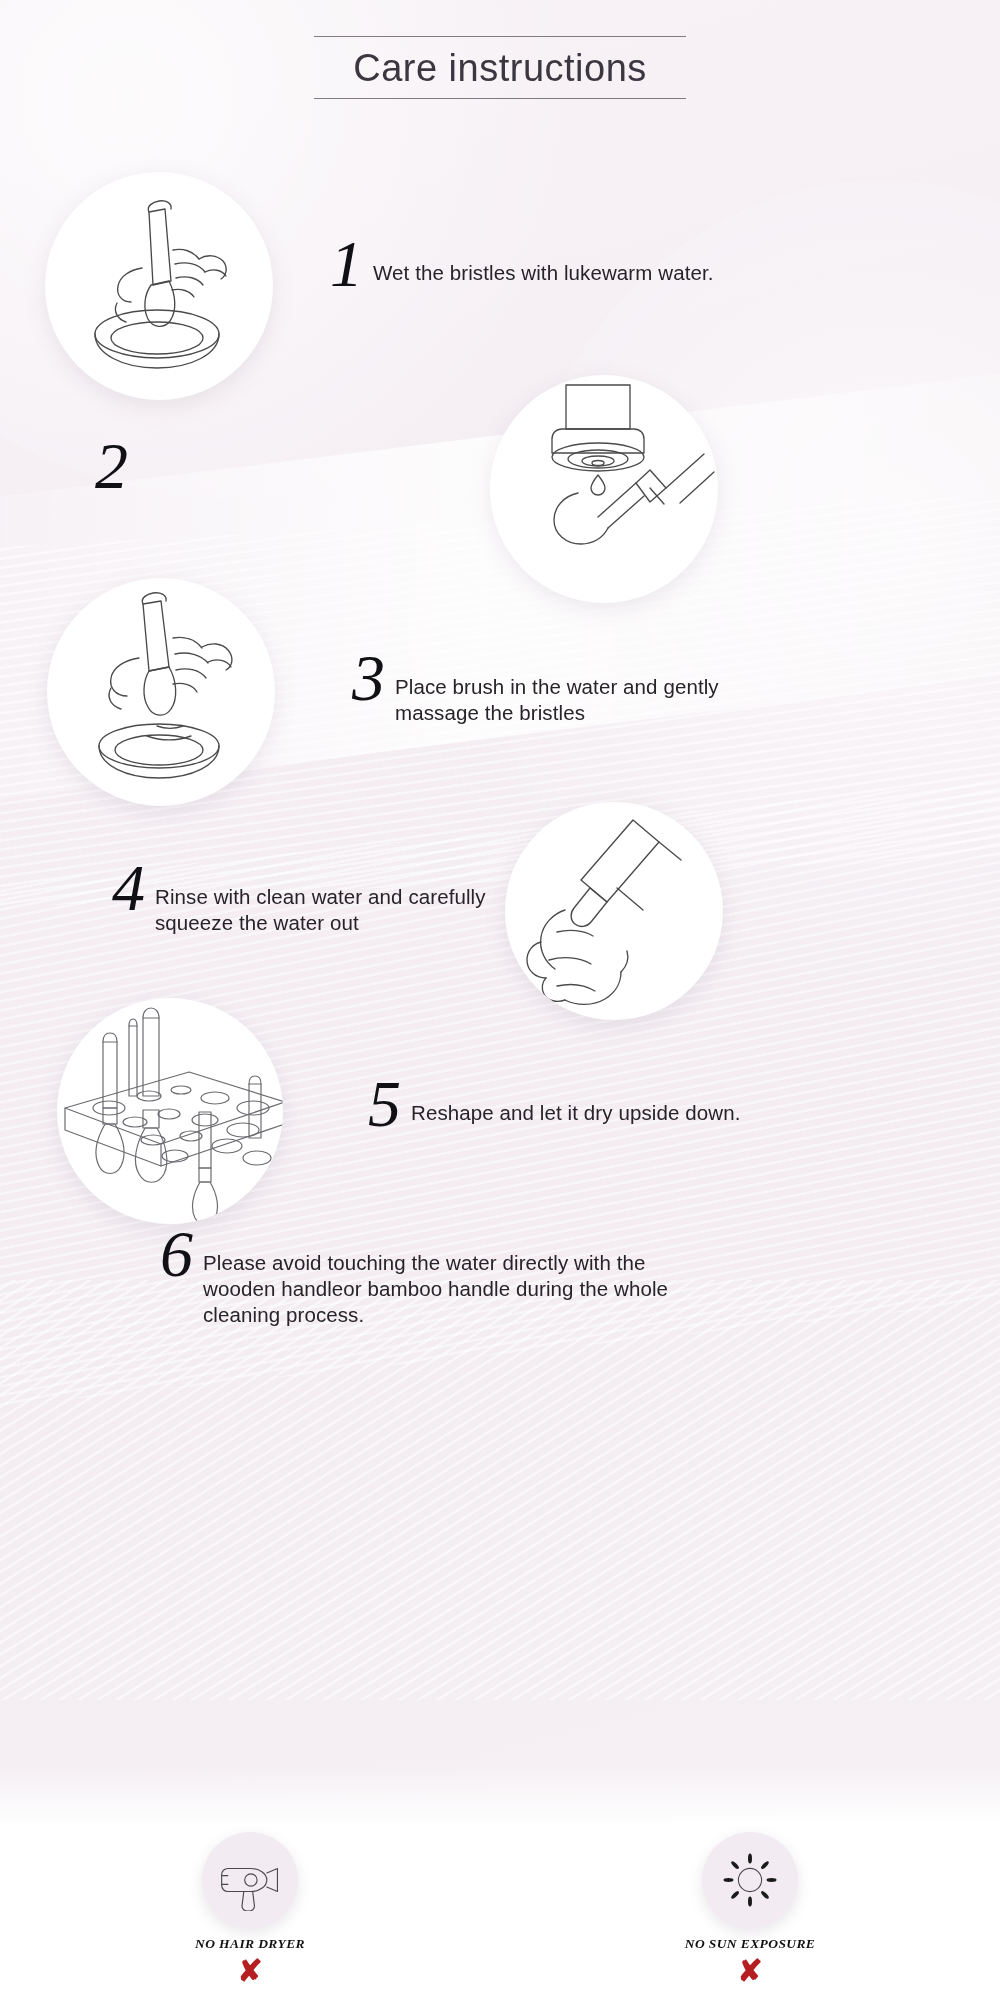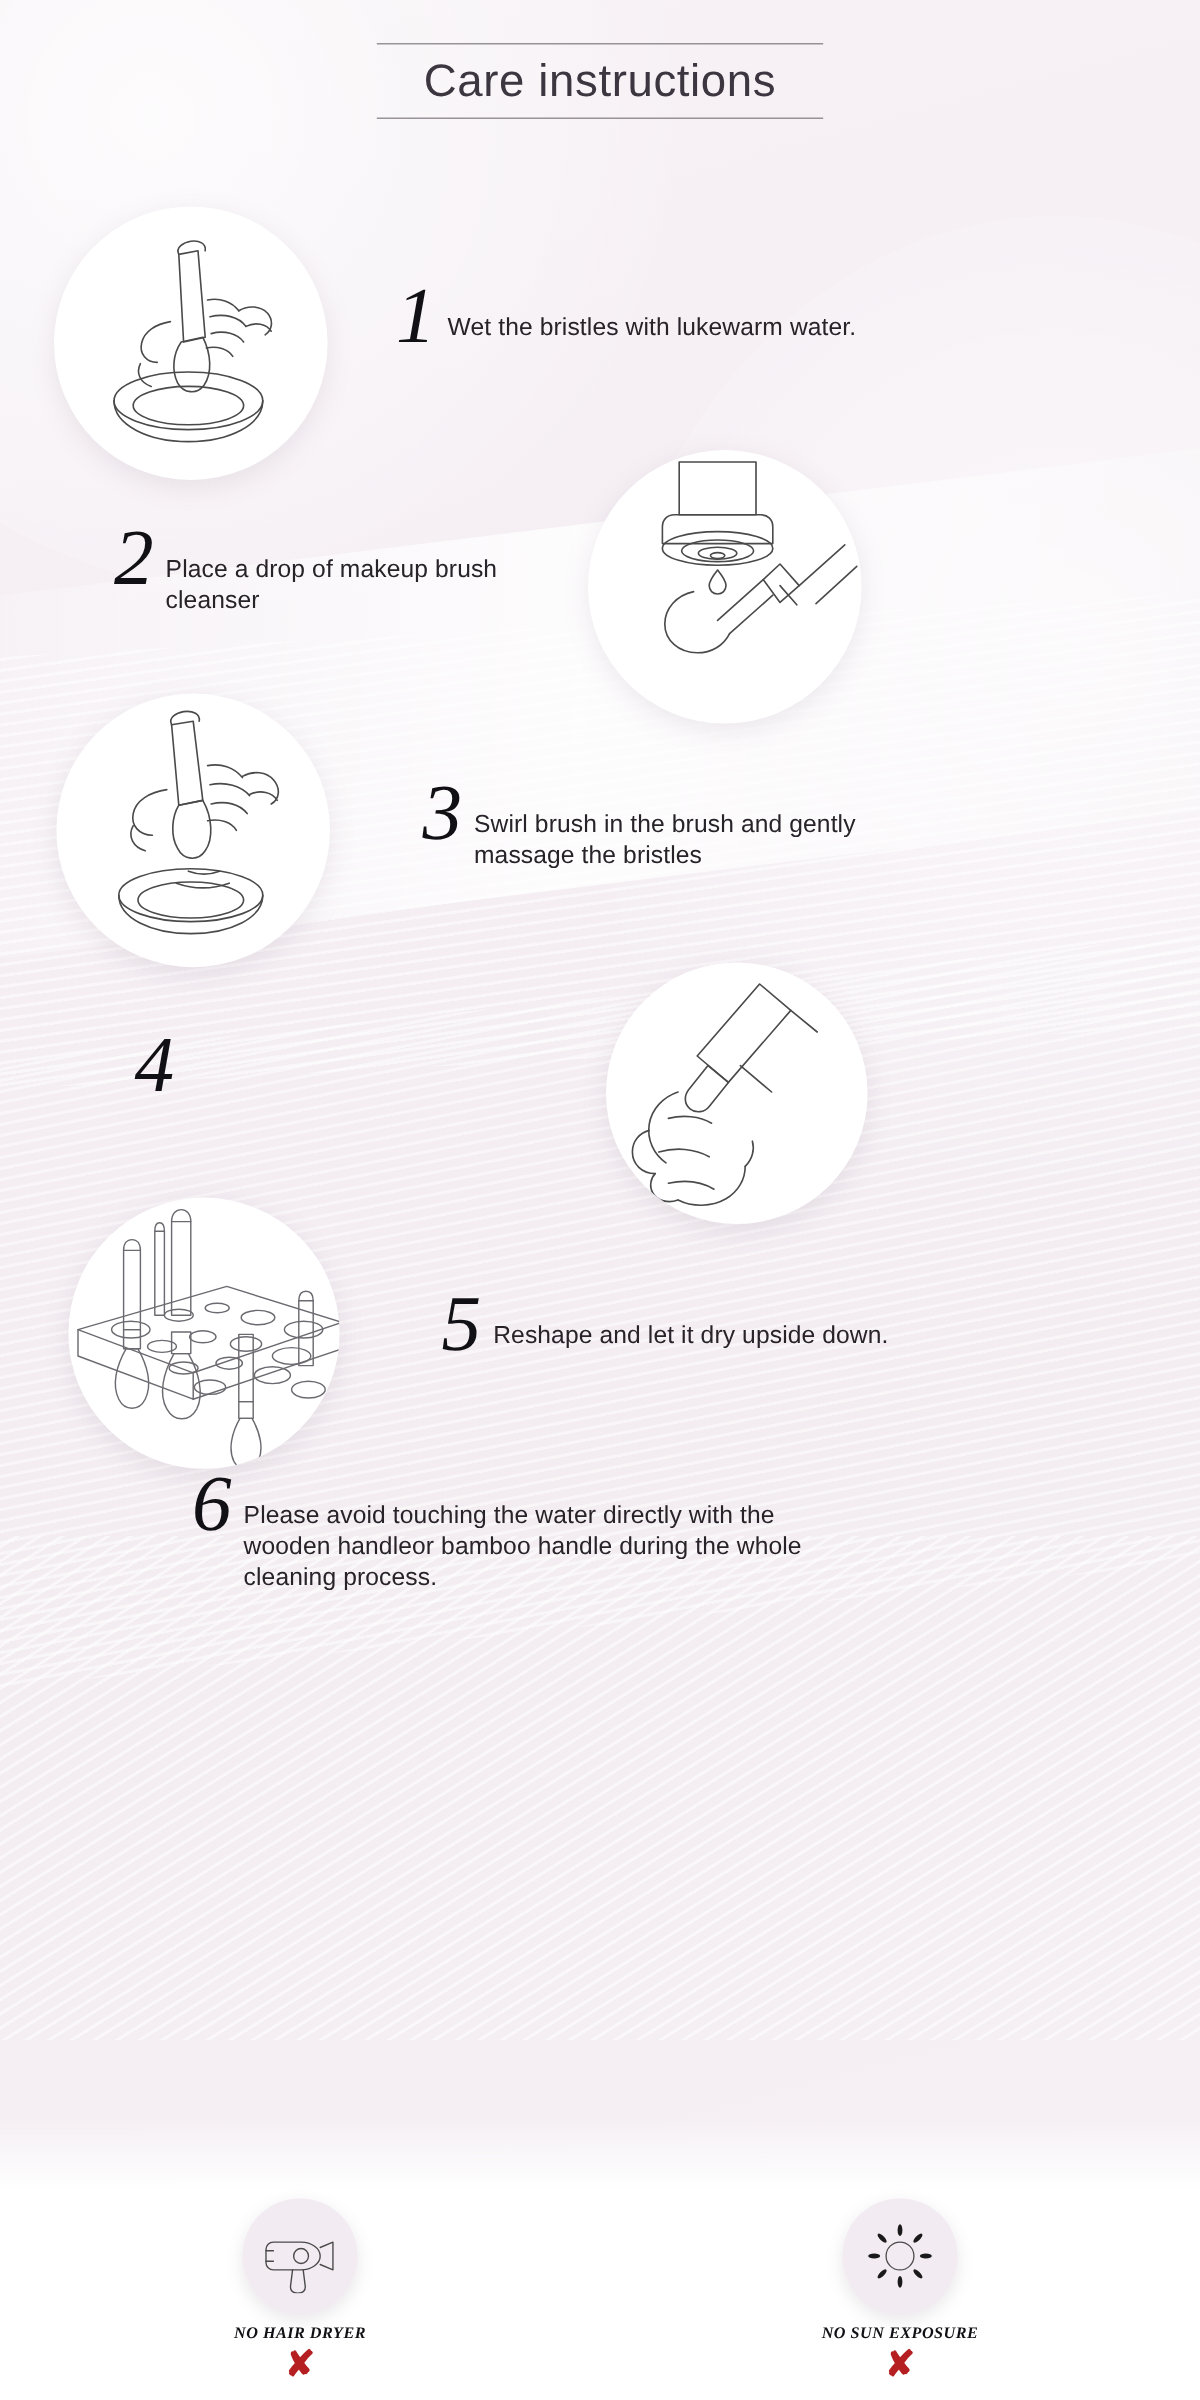--- a/index.html
+++ b/index.html
@@ -162,21 +162,20 @@
       <path d="M118 153l36-32"></path>
       <path d="M108 142l38-34"></path>
       <path d="M146 108l14-13 16 18-16 14z"></path>
       <path d="M160 113l14 16"></path>
       <path d="M176 113l38-34"></path>
       <path d="M190 128l34-31"></path>
     </svg>
   </div>
   <div class="step-text" style="left:95px;top:440px;width:400px;">
     <div class="num">2</div>
-    <div class="desc">Place a drop of makeup brush cleanser</div>
   </div>
 
   <div class="circle" style="left:47px;top:578px;width:228px;height:228px;">
     <svg viewBox="0 0 228 228" fill="none" stroke="#4a4a4a" stroke-width="1.35" stroke-linecap="round" stroke-linejoin="round">
       <ellipse cx="112" cy="168" rx="60" ry="22"></ellipse>
       <path d="M52 168c0 19 27 32 60 32s60-13 60-32"></path>
       <ellipse cx="112" cy="172" rx="44" ry="15"></ellipse>
       <path d="M110 148c8 3 18 3 26 0"></path>
       <path d="M100 158c14 5 30 5 44 0"></path>
       <path d="M96 26l18-3 8 66-20 4z"></path>
@@ -187,41 +186,42 @@
       <path d="M128 76c13-3 26 1 33 9"></path>
       <path d="M129 92c12-3 24 0 30 8"></path>
       <path d="M126 106c10-2 20 1 24 8"></path>
       <path d="M155 69c9-5 20-4 26 3 6 7 5 16-2 20"></path>
       <path d="M161 84c9-4 19-2 23 5"></path>
       <path d="M64 110c-5 9 0 18 10 21"></path>
     </svg>
   </div>
   <div class="step-text" style="left:352px;top:652px;width:400px;">
     <div class="num">3</div>
-    <div class="desc">Swirl brush in the brush and gently massage the bristles</div>
+    <div class="desc">Place brush in the water and gently massage the bristles</div>
   </div>
 
   <div class="circle" style="left:505px;top:802px;width:218px;height:218px;">
     <svg viewBox="0 0 218 218" fill="none" stroke="#4a4a4a" stroke-width="1.35" stroke-linecap="round" stroke-linejoin="round">
       <path d="M128 18l26 22-52 60-26-22z"></path>
       <path d="M102 100l-16 20c-4 5-11 6-16 2-5-4-5-11-1-16l16-20z"></path>
       <path d="M154 40l22 18"></path>
       <path d="M112 86l26 22"></path>
       <path d="M60 108c-12 4-22 14-24 27-2 13 4 25 14 32"></path>
       <path d="M36 140c-8 2-14 9-14 18 0 10 8 18 19 18"></path>
       <path d="M41 176c-4 4-5 11-2 16 4 7 13 9 21 6"></path>
       <path d="M60 198c12 6 28 6 40-1 10-6 16-16 16-27"></path>
       <path d="M52 130c12-3 26-2 36 4"></path>
       <path d="M44 158c14-4 30-3 42 4"></path>
       <path d="M52 184c14-3 28-1 38 5"></path>
       <path d="M116 170c6-6 8-14 6-21"></path>
     </svg>
   </div>
   <div class="step-text" style="left:112px;top:862px;width:420px;">
     <div class="num">4</div>
+    <div class="desc">Rinse with clean water and carefully squeeze the water out</div>
   </div>
 
   <div class="circle" style="left:57px;top:998px;width:226px;height:226px;">
     <svg viewBox="0 0 226 226" fill="none" stroke="#6c6a70" stroke-width="1.2" stroke-linecap="round" stroke-linejoin="round">
       <path d="M8 110L132 74l96 30-124 42z"></path>
       <path d="M8 110v22l96 36v-22"></path>
       <path d="M104 168l124-42v-22"></path>
       <ellipse cx="52" cy="110" rx="16" ry="7"></ellipse>
       <ellipse cx="92" cy="98" rx="12" ry="5"></ellipse>
       <ellipse cx="124" cy="92" rx="10" ry="4"></ellipse>

